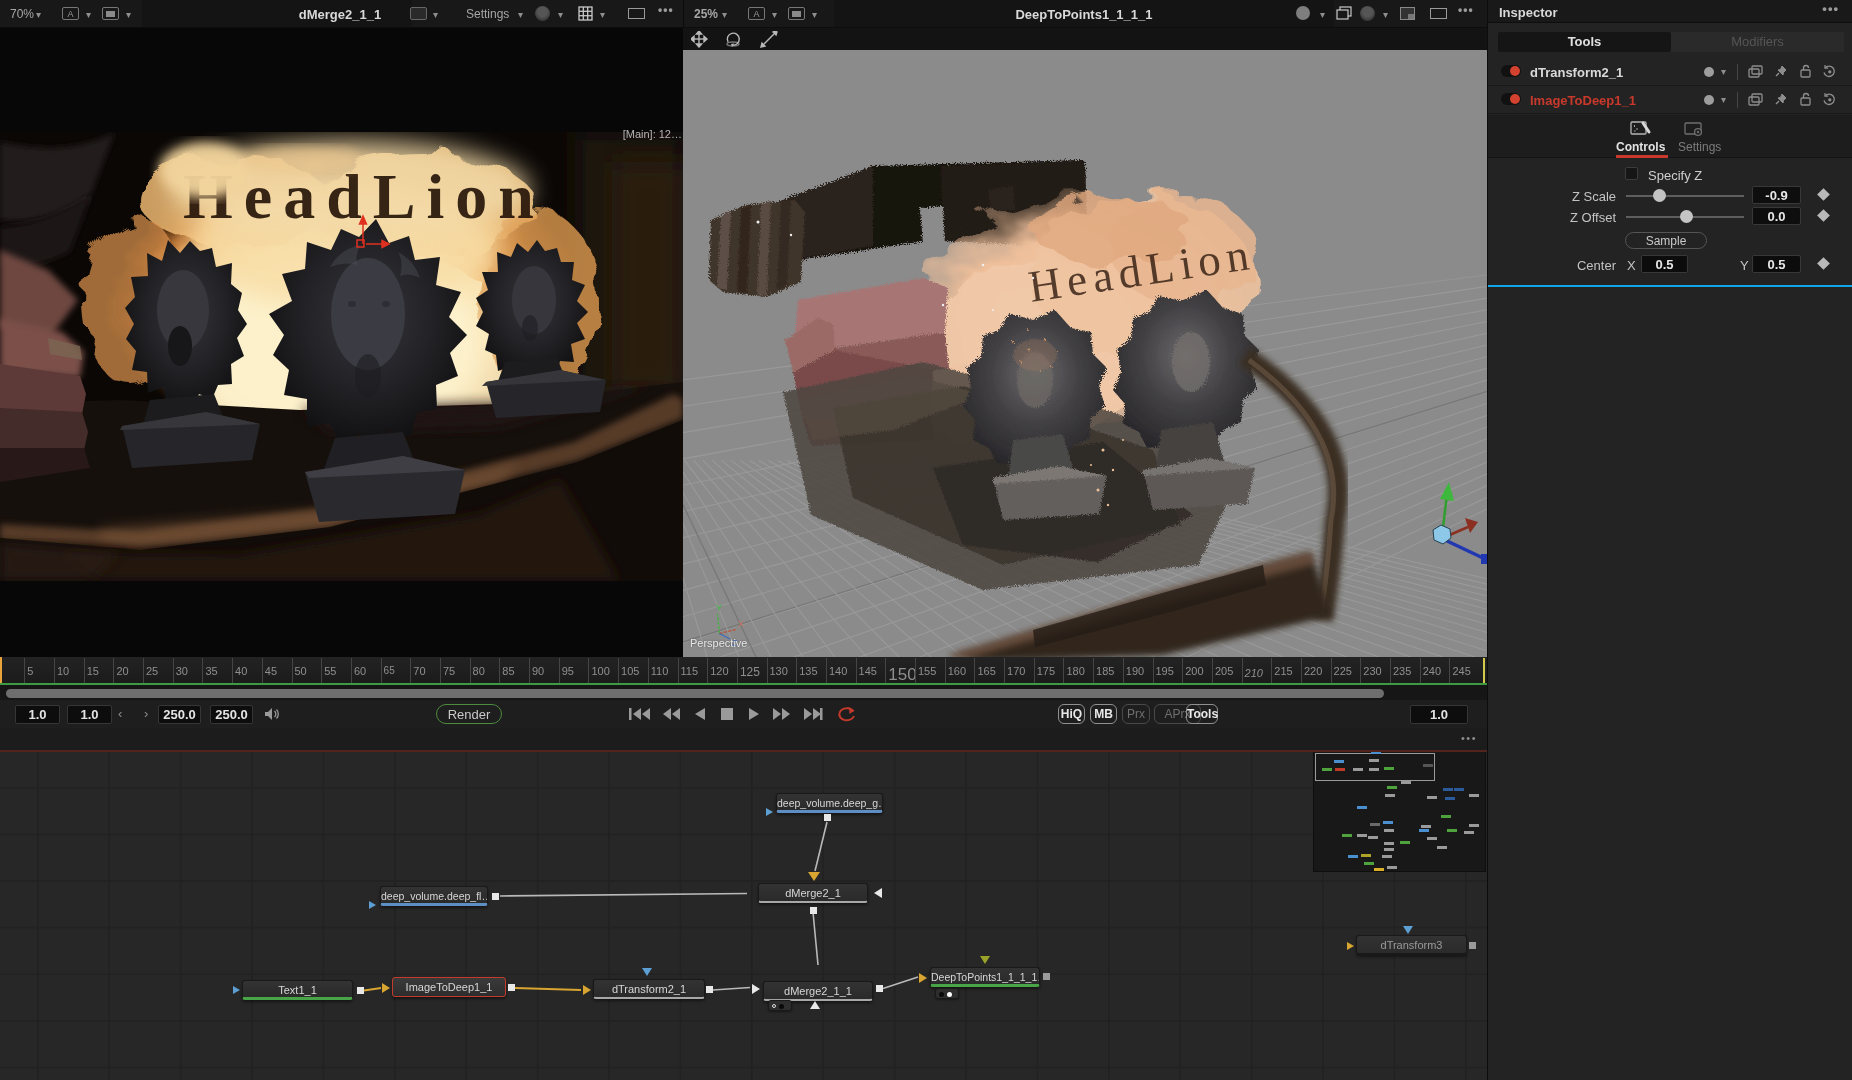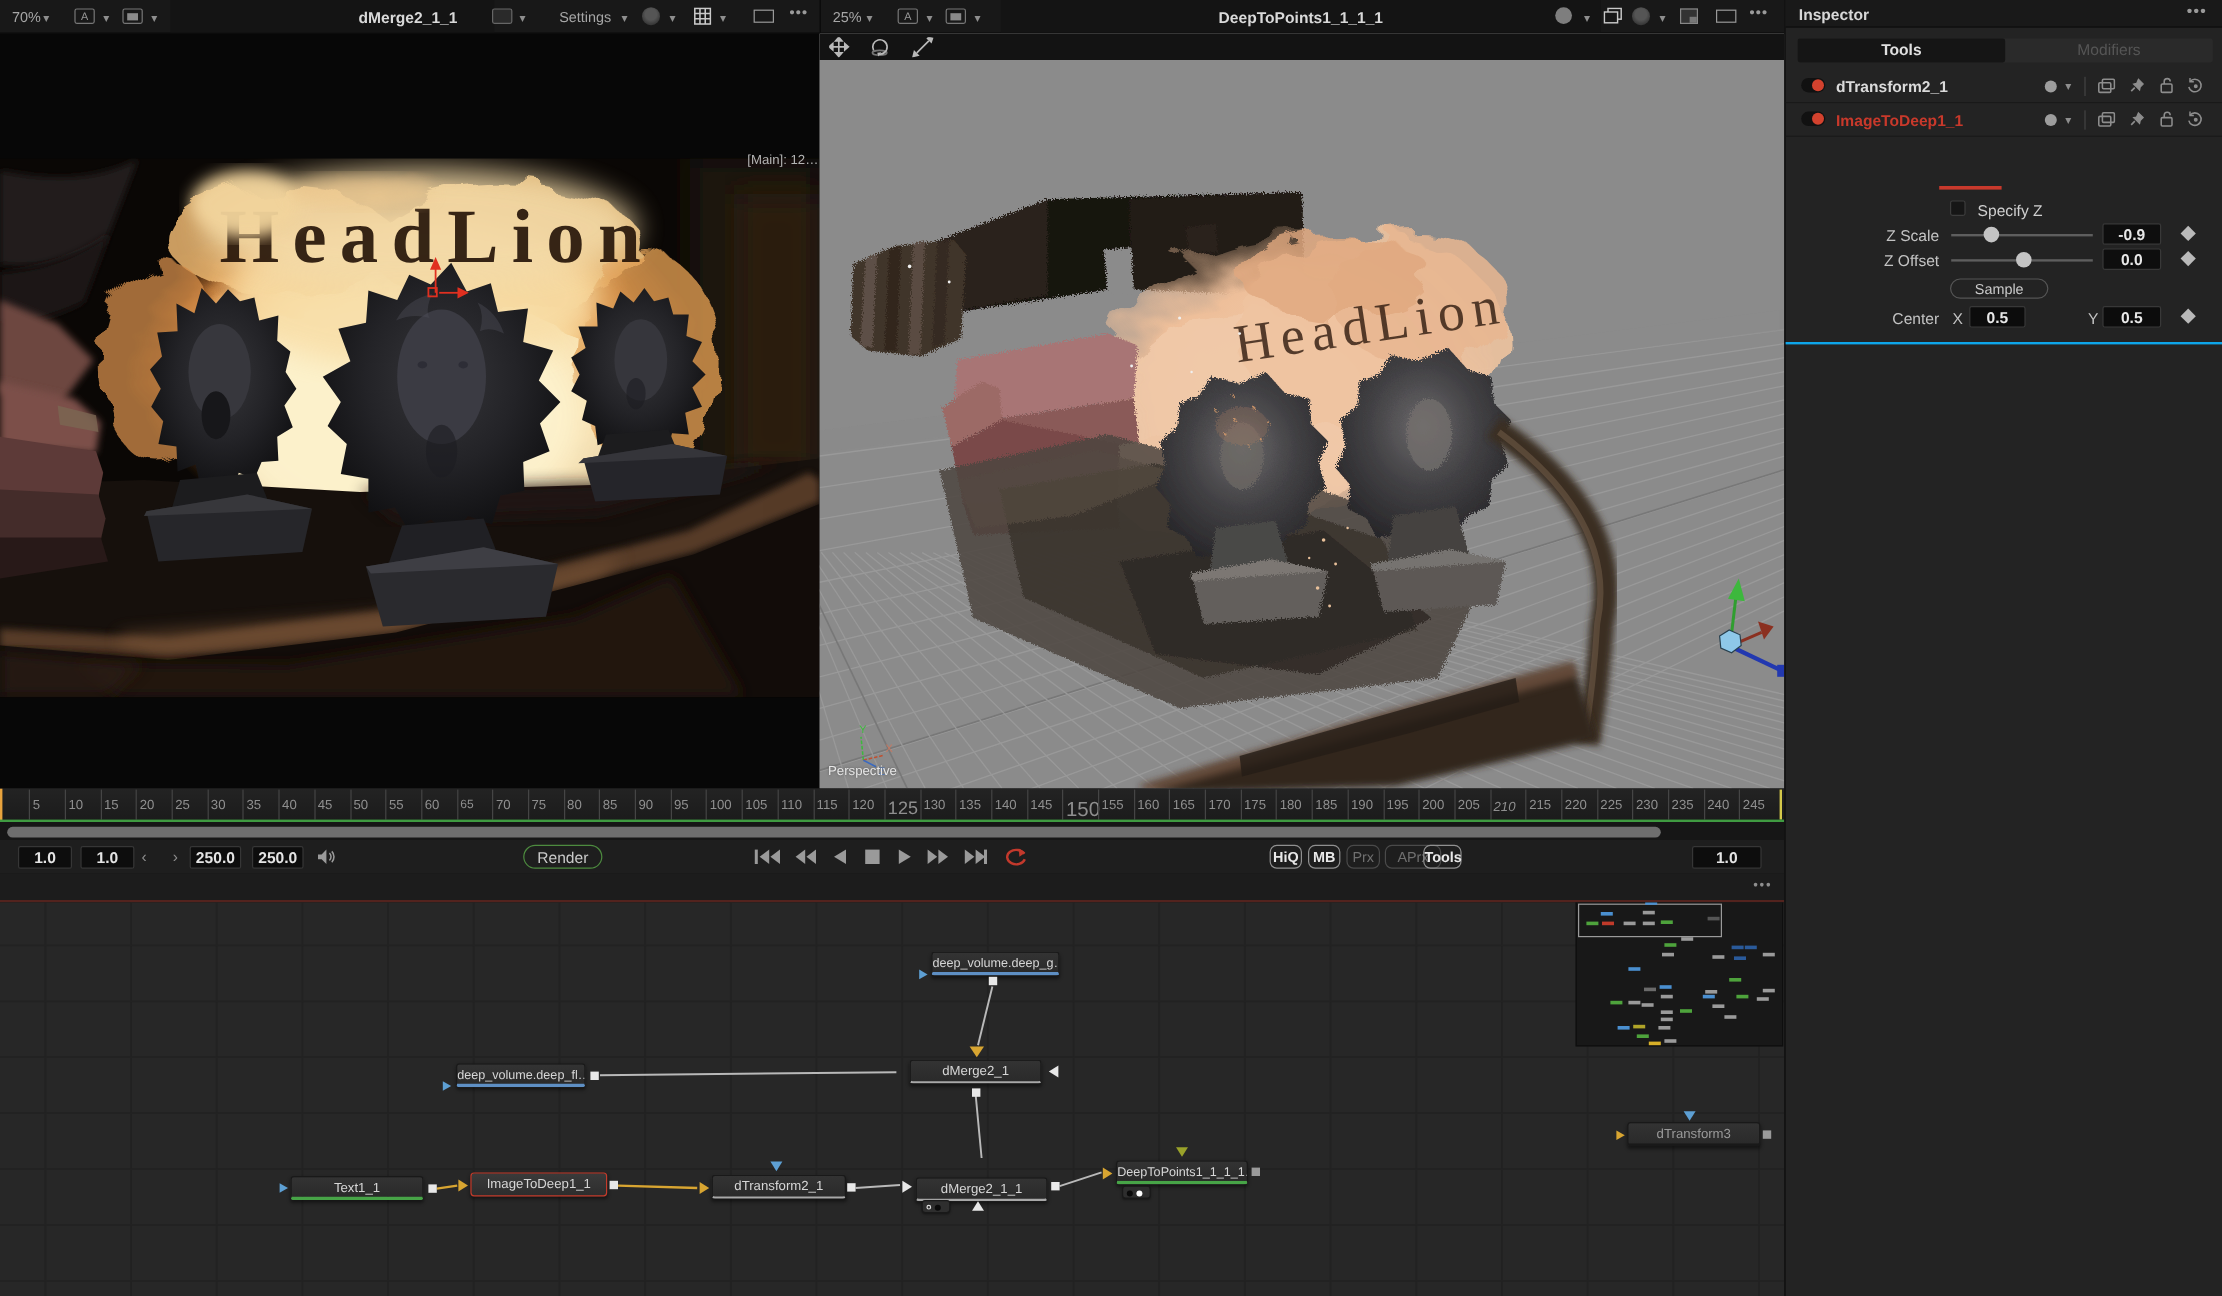--- a/index.html
+++ b/index.html
@@ -37,21 +37,21 @@
           <line x1="9.7" y1="1" x2="9.7" y2="14"></line>
           <line x1="1" y1="5.3" x2="14" y2="5.3"></line>
           <line x1="1" y1="9.7" x2="14" y2="9.7"></line>
         </g>
       </svg>
     <span class="abs chev" style="left:600px;top:9px;">▾</span>
     <span class="abs" style="left:628px;top:8px;width:17px;height:11px;border:1px solid #999;"></span>
     <span class="abs" style="left:658px;top:3px;color:#9a9a9a;font-size:12px;letter-spacing:1px;font-weight:bold;">•••</span>
   </div>
   <div class="abs" id="tbR" style="left:683px;top:0;width:804px;height:28px;background:#181818;border-bottom:1px solid #0d0d0d;border-left:1px solid #0a0a0a;">
-    <span class="abs" style="left:10px;top:7px;color:#a6a6a6;font-size:12px;">25%</span>
+    <span class="abs" style="left:10px;top:7px;color:#a6a6a6;font-size:12px;font-weight:bold;">25%</span>
     <span class="abs chev" style="left:38px;top:9px;">▾</span>
     <span class="abs" style="left:64px;top:7px;width:17px;height:13px;border:1px solid #777;border-radius:2px;color:#999;font-size:9px;text-align:center;line-height:12px;">A</span>
     <span class="abs chev" style="left:88px;top:9px;">▾</span>
     <span class="abs" style="left:104px;top:7px;width:17px;height:13px;border:1px solid #777;border-radius:2px;">
         <span class="abs" style="left:3px;top:3px;width:9px;height:6px;background:#8a8a8a;"></span>
       </span>
     <span class="abs chev" style="left:128px;top:9px;">▾</span>
     <span class="abs" style="left:150px;top:0;width:500px;height:27px;background:#141414;"></span>
     <span class="abs" style="left:150px;top:7px;width:500px;text-align:center;color:#d9d9d9;font-size:13px;font-weight:bold;">DeepToPoints1_1_1_1</span>
     <span class="abs" style="left:612px;top:6px;width:14px;height:14px;border-radius:50%;background:#7e7e7e;"></span>
@@ -469,21 +469,21 @@
       <span class="abs" style="left:591.4px;top:8px;color:#8f8f8f;font-size:11px;">100</span>
       <span class="abs" style="left:618.1px;top:1px;width:1px;height:25px;background:#454545;"></span>
       <span class="abs" style="left:621.1px;top:8px;color:#8f8f8f;font-size:11px;">105</span>
       <span class="abs" style="left:647.8px;top:1px;width:1px;height:25px;background:#454545;"></span>
       <span class="abs" style="left:650.8px;top:8px;color:#8f8f8f;font-size:11px;">110</span>
       <span class="abs" style="left:677.5px;top:1px;width:1px;height:25px;background:#454545;"></span>
       <span class="abs" style="left:680.5px;top:8px;color:#8f8f8f;font-size:11px;">115</span>
       <span class="abs" style="left:707.2px;top:1px;width:1px;height:25px;background:#454545;"></span>
       <span class="abs" style="left:710.2px;top:8px;color:#8f8f8f;font-size:11px;">120</span>
       <span class="abs" style="left:736.9px;top:1px;width:1px;height:25px;background:#454545;"></span>
-      <span class="abs" style="left:739.9px;top:8px;color:#8f8f8f;font-size:15px;">125</span>
+      <span class="abs" style="left:739.9px;top:8px;color:#8f8f8f;font-size:12px;">125</span>
       <span class="abs" style="left:766.5px;top:1px;width:1px;height:25px;background:#454545;"></span>
       <span class="abs" style="left:769.5px;top:8px;color:#8f8f8f;font-size:11px;">130</span>
       <span class="abs" style="left:796.2px;top:1px;width:1px;height:25px;background:#454545;"></span>
       <span class="abs" style="left:799.2px;top:8px;color:#8f8f8f;font-size:11px;">135</span>
       <span class="abs" style="left:825.9px;top:1px;width:1px;height:25px;background:#454545;"></span>
       <span class="abs" style="left:828.9px;top:8px;color:#8f8f8f;font-size:11px;">140</span>
       <span class="abs" style="left:855.6px;top:1px;width:1px;height:25px;background:#454545;"></span>
       <span class="abs" style="left:858.6px;top:8px;color:#8f8f8f;font-size:11px;">145</span>
       <span class="abs" style="left:885.3px;top:1px;width:1px;height:25px;background:#454545;"></span>
       <span class="abs" style="left:888.3px;top:8px;color:#8f8f8f;font-size:17px;">150</span>
@@ -805,20 +805,38 @@
         </svg>
       <svg class="abs" style="left:334px;top:5px" width="15" height="15">
           <g fill="none" stroke="#8d8d8d" stroke-width="1.3">
             <path d="M3 4 a5.2 5.2 0 1 1 -1 4.5"></path>
             <path d="M3 1 v3.2 h3.2" stroke-width="1.2"></path>
             <circle cx="7.8" cy="7.8" r="1" fill="#8d8d8d"></circle>
           </g>
         </svg>
     </div>
 
+    <div class="abs" style="left:0;top:115px;width:365px;height:43px;background:#1d1d1d;border-bottom:1px solid #141414;">
+      <svg class="abs" style="left:142px;top:5px" width="22" height="17">
+          <g fill="none" stroke="#b5b5b5" stroke-width="1.3">
+            <rect x="1" y="2" width="15" height="12" rx="1"></rect>
+            <path d="M13 3 L19 12" stroke="#d8d8d8" stroke-width="3" stroke-linecap="round"></path>
+            <path d="M4 6 l1 0 M6.5 9 l1 0 M4.5 11 l.8 0" stroke="#cfcfcf"></path>
+          </g>
+        </svg>
+      <span class="abs" style="left:128px;top:25px;color:#e3e3e3;font-size:12px;font-weight:bold;">Controls</span>
+      <svg class="abs" style="left:196px;top:6px" width="22" height="16">
+          <g fill="none" stroke="#6f6f6f" stroke-width="1.3">
+            <rect x="1" y="2" width="16" height="11" rx="1"></rect>
+            <circle cx="14" cy="11" r="3.4" fill="#1d1d1d"></circle>
+            <circle cx="14" cy="11" r="1.2" fill="#6f6f6f" stroke="none"></circle>
+          </g>
+        </svg>
+      <span class="abs" style="left:190px;top:25px;color:#7c7c7c;font-size:12px;">Settings</span>
+    </div>
     <div class="abs" style="left:128px;top:155px;width:52px;height:3px;background:#c8392c;"></div>
 
     <div id="ctrlbody" class="abs" style="left:0;top:158px;width:415px;height:129px;border-bottom:2px solid #0ea5e9;">
       <span class="abs" style="left:137px;top:9px;width:13px;height:13px;background:#161616;border:1px solid #3c3c3c;border-radius:2px;"></span>
       <span class="abs" style="left:160px;top:10px;color:#cfcfcf;font-size:13px;">Specify Z</span>
       <span class="abs" style="left:70px;top:31px;width:58px;text-align:right;color:#c3c3c3;font-size:13px;">Z Scale</span>
       <span class="abs" style="left:138px;top:37px;width:118px;height:2px;background:#5e5e5e;"></span>
       <span class="abs" style="left:165px;top:31px;width:13px;height:13px;border-radius:50%;background:#c4c4c4;"></span>
       <span class="abs vbox" style="left:264px;top:28px;width:49px;height:18px;background:#0e0e0e;border:1px solid #383838;border-radius:2px;color:#e8e8e8;font-size:13px;font-weight:bold;text-align:center;line-height:17px;">-0.9</span>
       <span class="abs" style="left:331px;top:32px;width:9px;height:9px;background:#b9b9b9;transform:rotate(45deg);"></span>

